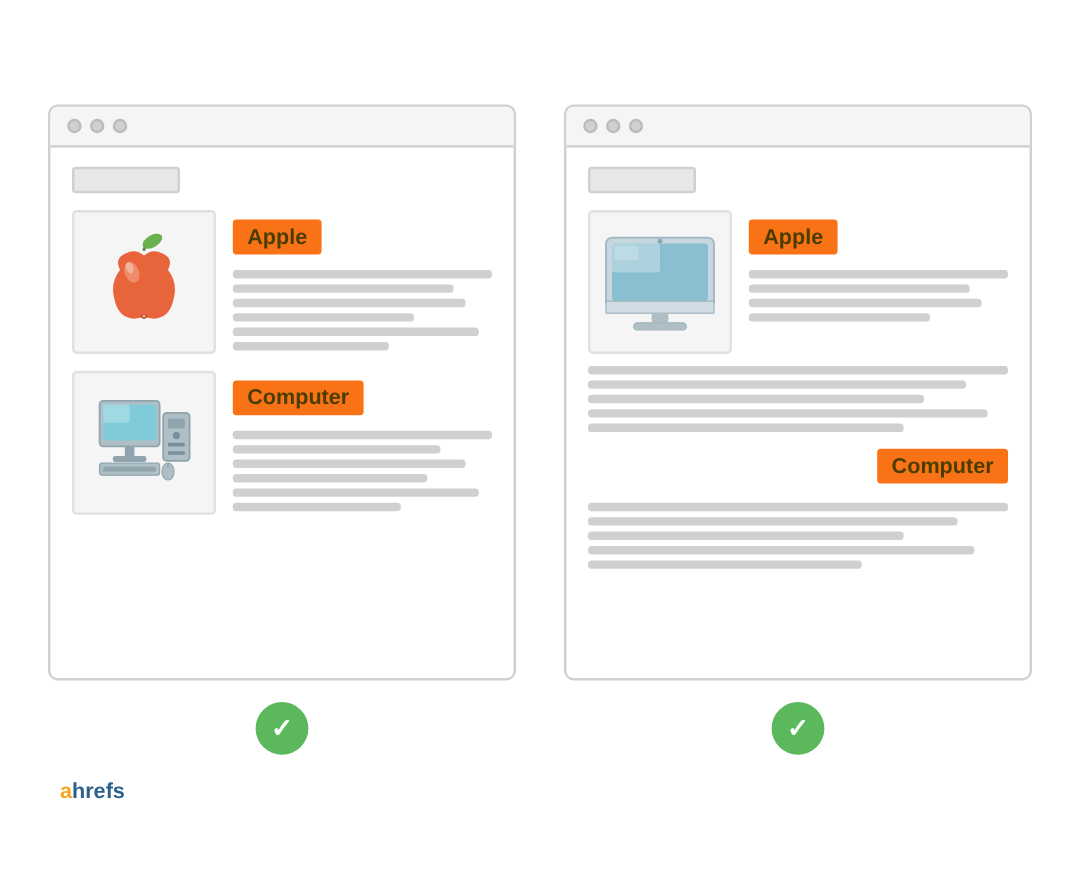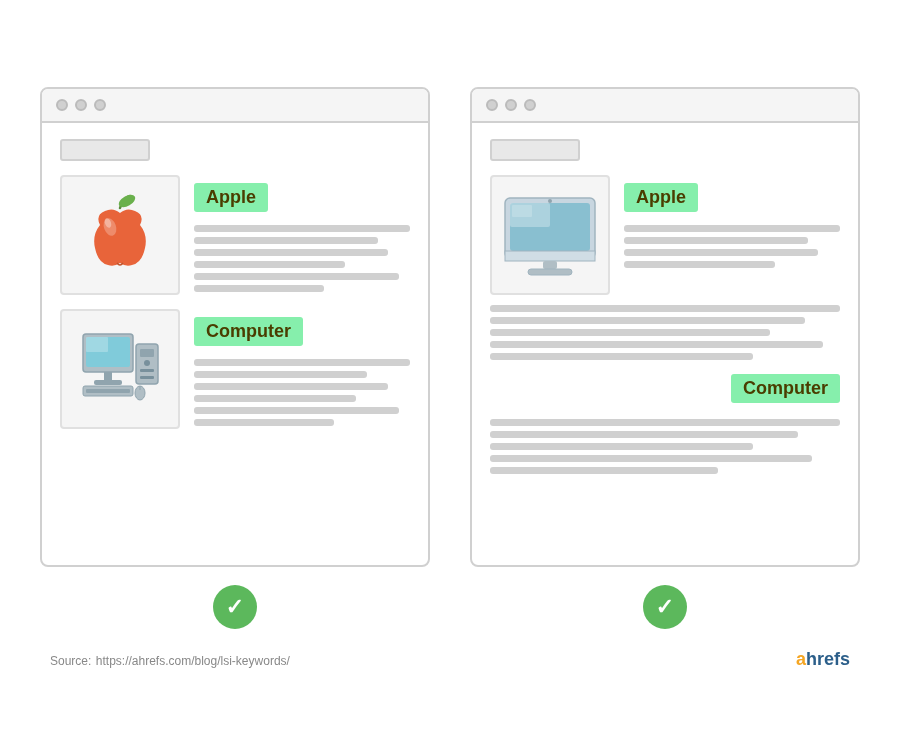--- a/index.html
+++ b/index.html
@@ -109,21 +109,21 @@
     .item-right {
       flex: 1;
       display: flex;
       flex-direction: column;
       gap: 7px;
       padding-top: 8px;
     }
 
     .keyword-badge {
       display: inline-block;
-      background: #86efac;
+      background: #f97316;
       color: #4a3d00;
       font-weight: bold;
       font-size: 18px;
       padding: 4px 12px;
       border-radius: 3px;
       margin-bottom: 6px;
       align-self: flex-start;
     }
 
     
@@ -376,22 +376,18 @@
       </div>
     </div>
     <div class="check-container">
       <div class="check-circle">
         <span class="check-icon">✓</span>
       </div>
     </div>
   </div>
 
   <div class="footer">
-    <div>
-      <span class="source-text">Source:</span>
-      <span class="source-link">https://ahrefs.com/blog/lsi-keywords/</span>
-    </div>
     <div class="ahrefs-logo">
       <span class="ahrefs-a">a</span><span class="ahrefs-rest">hrefs</span>
     </div>
   </div>
 
 </div>
 
 </body></html>

